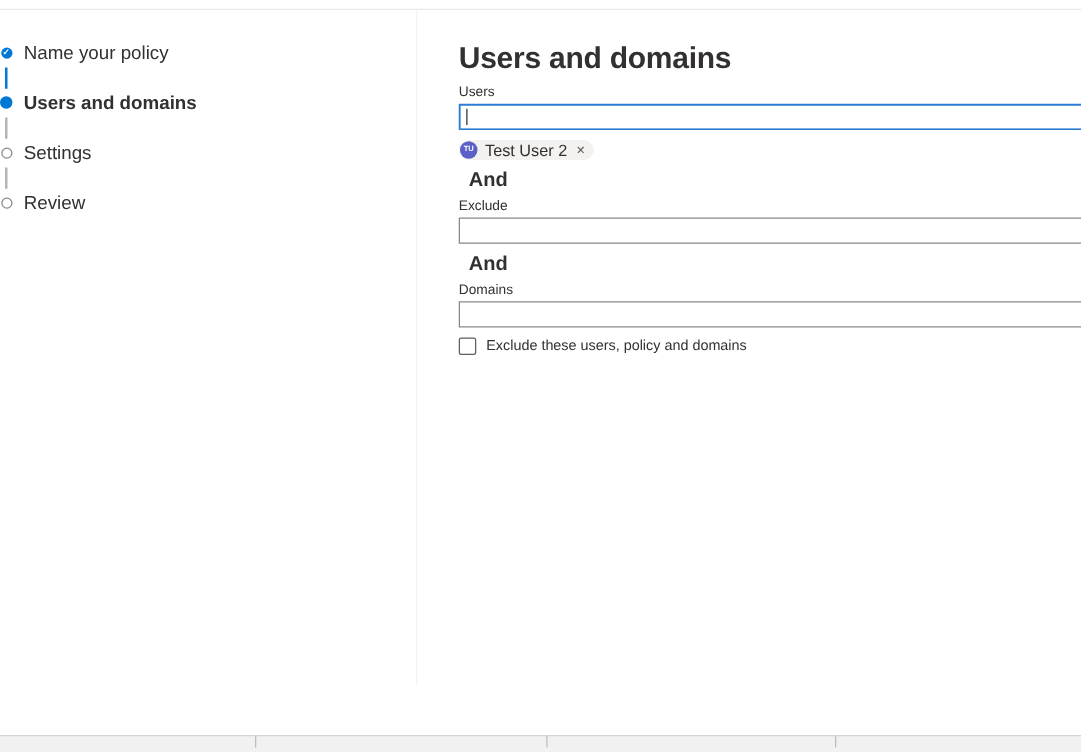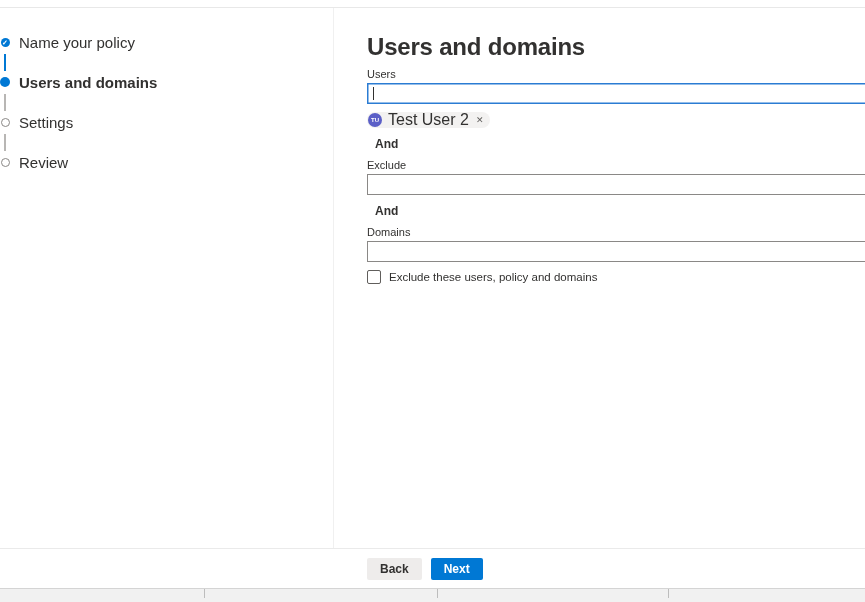--- a/index.html
+++ b/index.html
@@ -126,36 +126,36 @@
     border-radius: 50%;
     background: #5b5fc7;
     color: #ffffff;
     font-size: 6px;
     font-weight: 700;
     display: flex; align-items: center; justify-content: center;
     flex-shrink: 0;
   }
   .chip-name {
     margin-left: 6px;
-    font-size: 16px;
+    font-size: 13px;
     color: #323130;
     white-space: nowrap;
   }
   .chip-dismiss {
     margin-left: 7px;
     margin-right: 5px;
     font-size: 9px;
     color: #605e5c;
     cursor: default;
   }
 
   .and-label {
     margin-top: 10px;
     padding-left: 8px;
-    font-size: 12px;
+    font-size: 16px;
     font-weight: 700;
     color: #323130;
     line-height: 13px;
   }
 
   .checkbox-row {
     margin-top: 8px;
     display: flex;
     align-items: center;
   }
@@ -293,24 +293,20 @@
       <div class="textbox"></div>
 
       <div class="checkbox-row">
         <span class="checkbox"></span>
         <span class="checkbox-label">Exclude these users, policy and domains</span>
       </div>
 
     </main>
   </div>
 
-  <footer class="footer">
-    <button class="btn back">Back</button>
-    <button class="btn next">Next</button>
-  </footer>
 
   <div class="bottom-bar">
     <span class="bottom-tick" style="left:204px"></span>
     <span class="bottom-tick" style="left:437px"></span>
     <span class="bottom-tick" style="left:668px"></span>
   </div>
 
 </div>
 
 </body></html>

